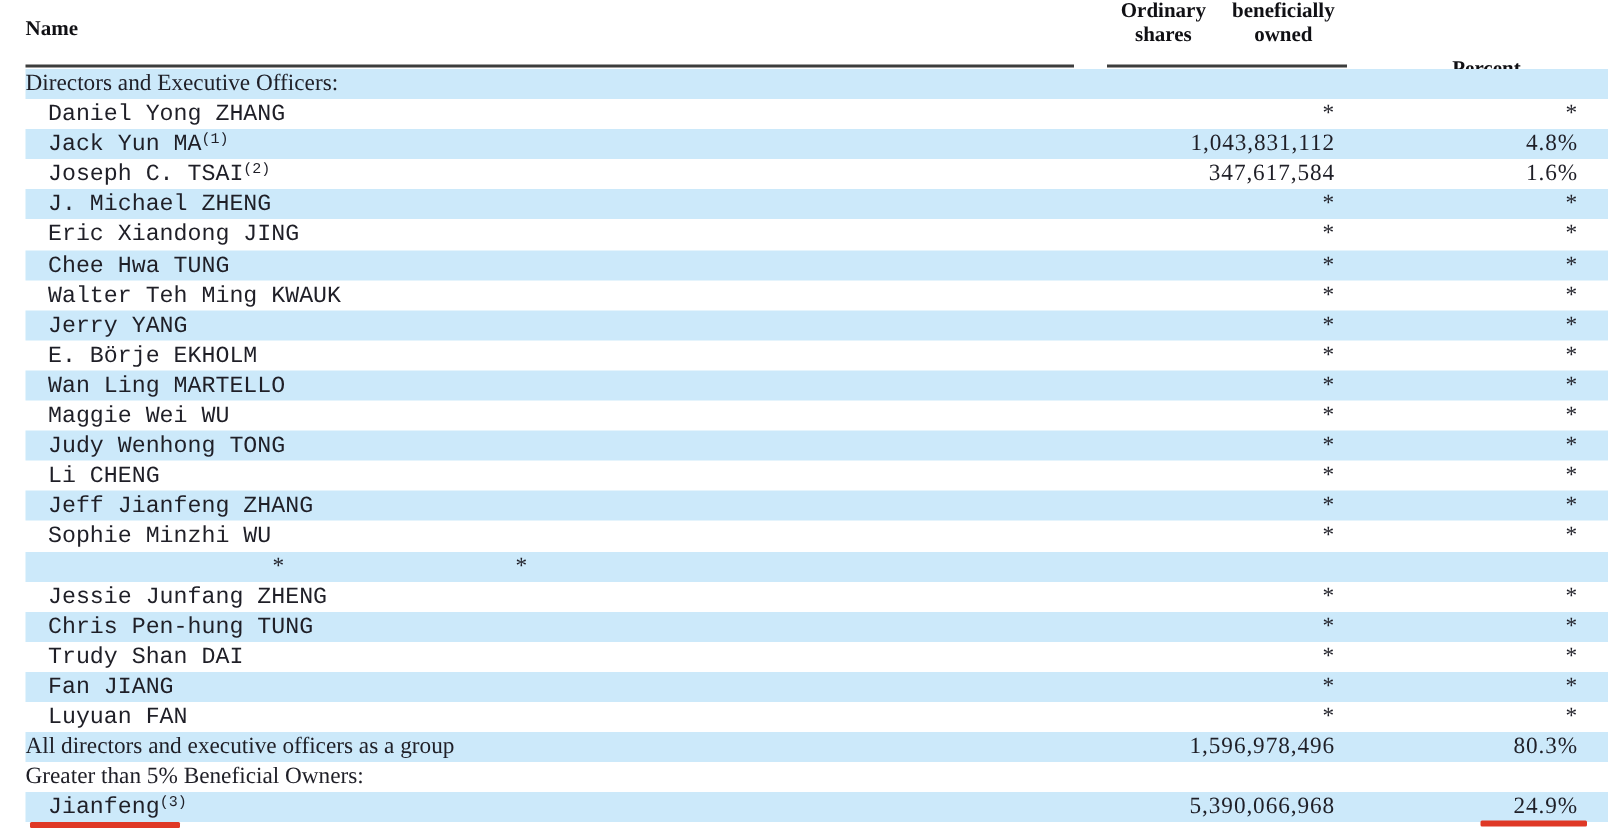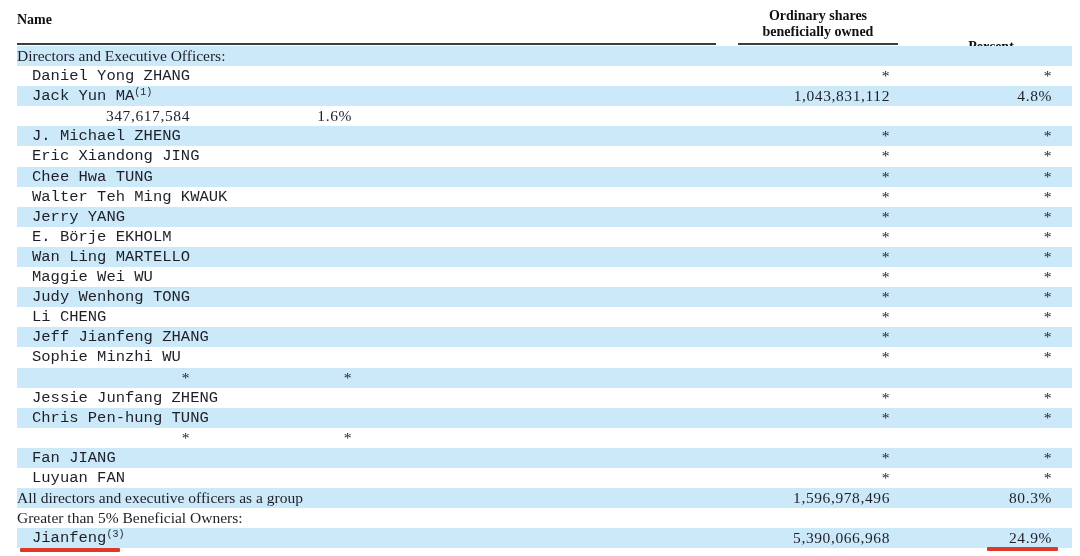--- a/index.html
+++ b/index.html
@@ -10,21 +10,21 @@
   }
   html,body{margin:0;padding:0;background:#fff;}
   .page{
     position:relative;width:1080px;height:556px;background:#fff;overflow:hidden;
     font-family:"Liberation Serif","DejaVu Serif",serif;color:var(--ink);
   }
   
   .hdr{position:absolute;top:0;height:45px;box-sizing:border-box;
        border-bottom:2px solid var(--rule);font-weight:bold;font-size:14px;color:#101014;}
   .hdr-name{left:17px;width:699px;display:flex;align-items:center;padding-bottom:4px;}
-  .hdr-shares{left:738px;width:160px;display:flex;flex-direction:column;justify-content:flex-end;
+  .hdr-shares{left:738px;width:160px;display:flex;flex-direction:row;justify-content:flex-end;
               text-align:center;padding-bottom:3px;line-height:16px;}
   .hdr-percent{left:920px;width:142px;display:flex;align-items:flex-end;justify-content:center;padding-bottom:3px;margin-top:15px;}
   
   .rows{position:absolute;left:17px;top:46px;width:1055px;}
   .row{display:flex;height:20.1px;line-height:20.1px;font-size:15.5px;position:relative;}
   .row:nth-child(odd){background:var(--hl);}
   .cell-name{width:700px;box-sizing:border-box;white-space:nowrap;overflow:hidden;}
   .row.indent .cell-name{padding-left:15px;font-family:Liberation Mono, monospace;}
   .cell-shares{width:181px;box-sizing:border-box;text-align:right;padding-right:8px;
                white-space:nowrap;letter-spacing:0.6px;}
@@ -64,20 +64,21 @@
     <div class="cell-name"><span>Daniel Yong ZHANG</span><sup></sup></div>
     <div class="cell-shares">*</div>
     <div class="cell-pct">*</div>
   </div>
       <div class="row indent">
     <div class="cell-name"><span>Jack Yun MA</span><sup>(1)</sup></div>
     <div class="cell-shares">1,043,831,112</div>
     <div class="cell-pct">4.8%</div>
   </div>
       <div class="row indent">
+    <div class="cell-name"><span>Joseph C. TSAI</span><sup>(2)</sup></div>
     <div class="cell-shares">347,617,584</div>
     <div class="cell-pct">1.6%</div>
   </div>
       <div class="row indent">
     <div class="cell-name"><span>J. Michael ZHENG</span><sup></sup></div>
     <div class="cell-shares">*</div>
     <div class="cell-pct">*</div>
   </div>
       <div class="row indent">
     <div class="cell-name"><span>Eric Xiandong JING</span><sup></sup></div>
@@ -142,20 +143,21 @@
     <div class="cell-name"><span>Jessie Junfang ZHENG</span><sup></sup></div>
     <div class="cell-shares">*</div>
     <div class="cell-pct">*</div>
   </div>
       <div class="row indent">
     <div class="cell-name"><span>Chris Pen-hung TUNG</span><sup></sup></div>
     <div class="cell-shares">*</div>
     <div class="cell-pct">*</div>
   </div>
       <div class="row indent">
+    <div class="cell-name"><span>Trudy Shan DAI</span><sup></sup></div>
     <div class="cell-shares">*</div>
     <div class="cell-pct">*</div>
   </div>
       <div class="row indent">
     <div class="cell-name"><span>Fan JIANG</span><sup></sup></div>
     <div class="cell-shares">*</div>
     <div class="cell-pct">*</div>
   </div>
       <div class="row indent">
     <div class="cell-name"><span>Luyuan FAN</span><sup></sup></div>

